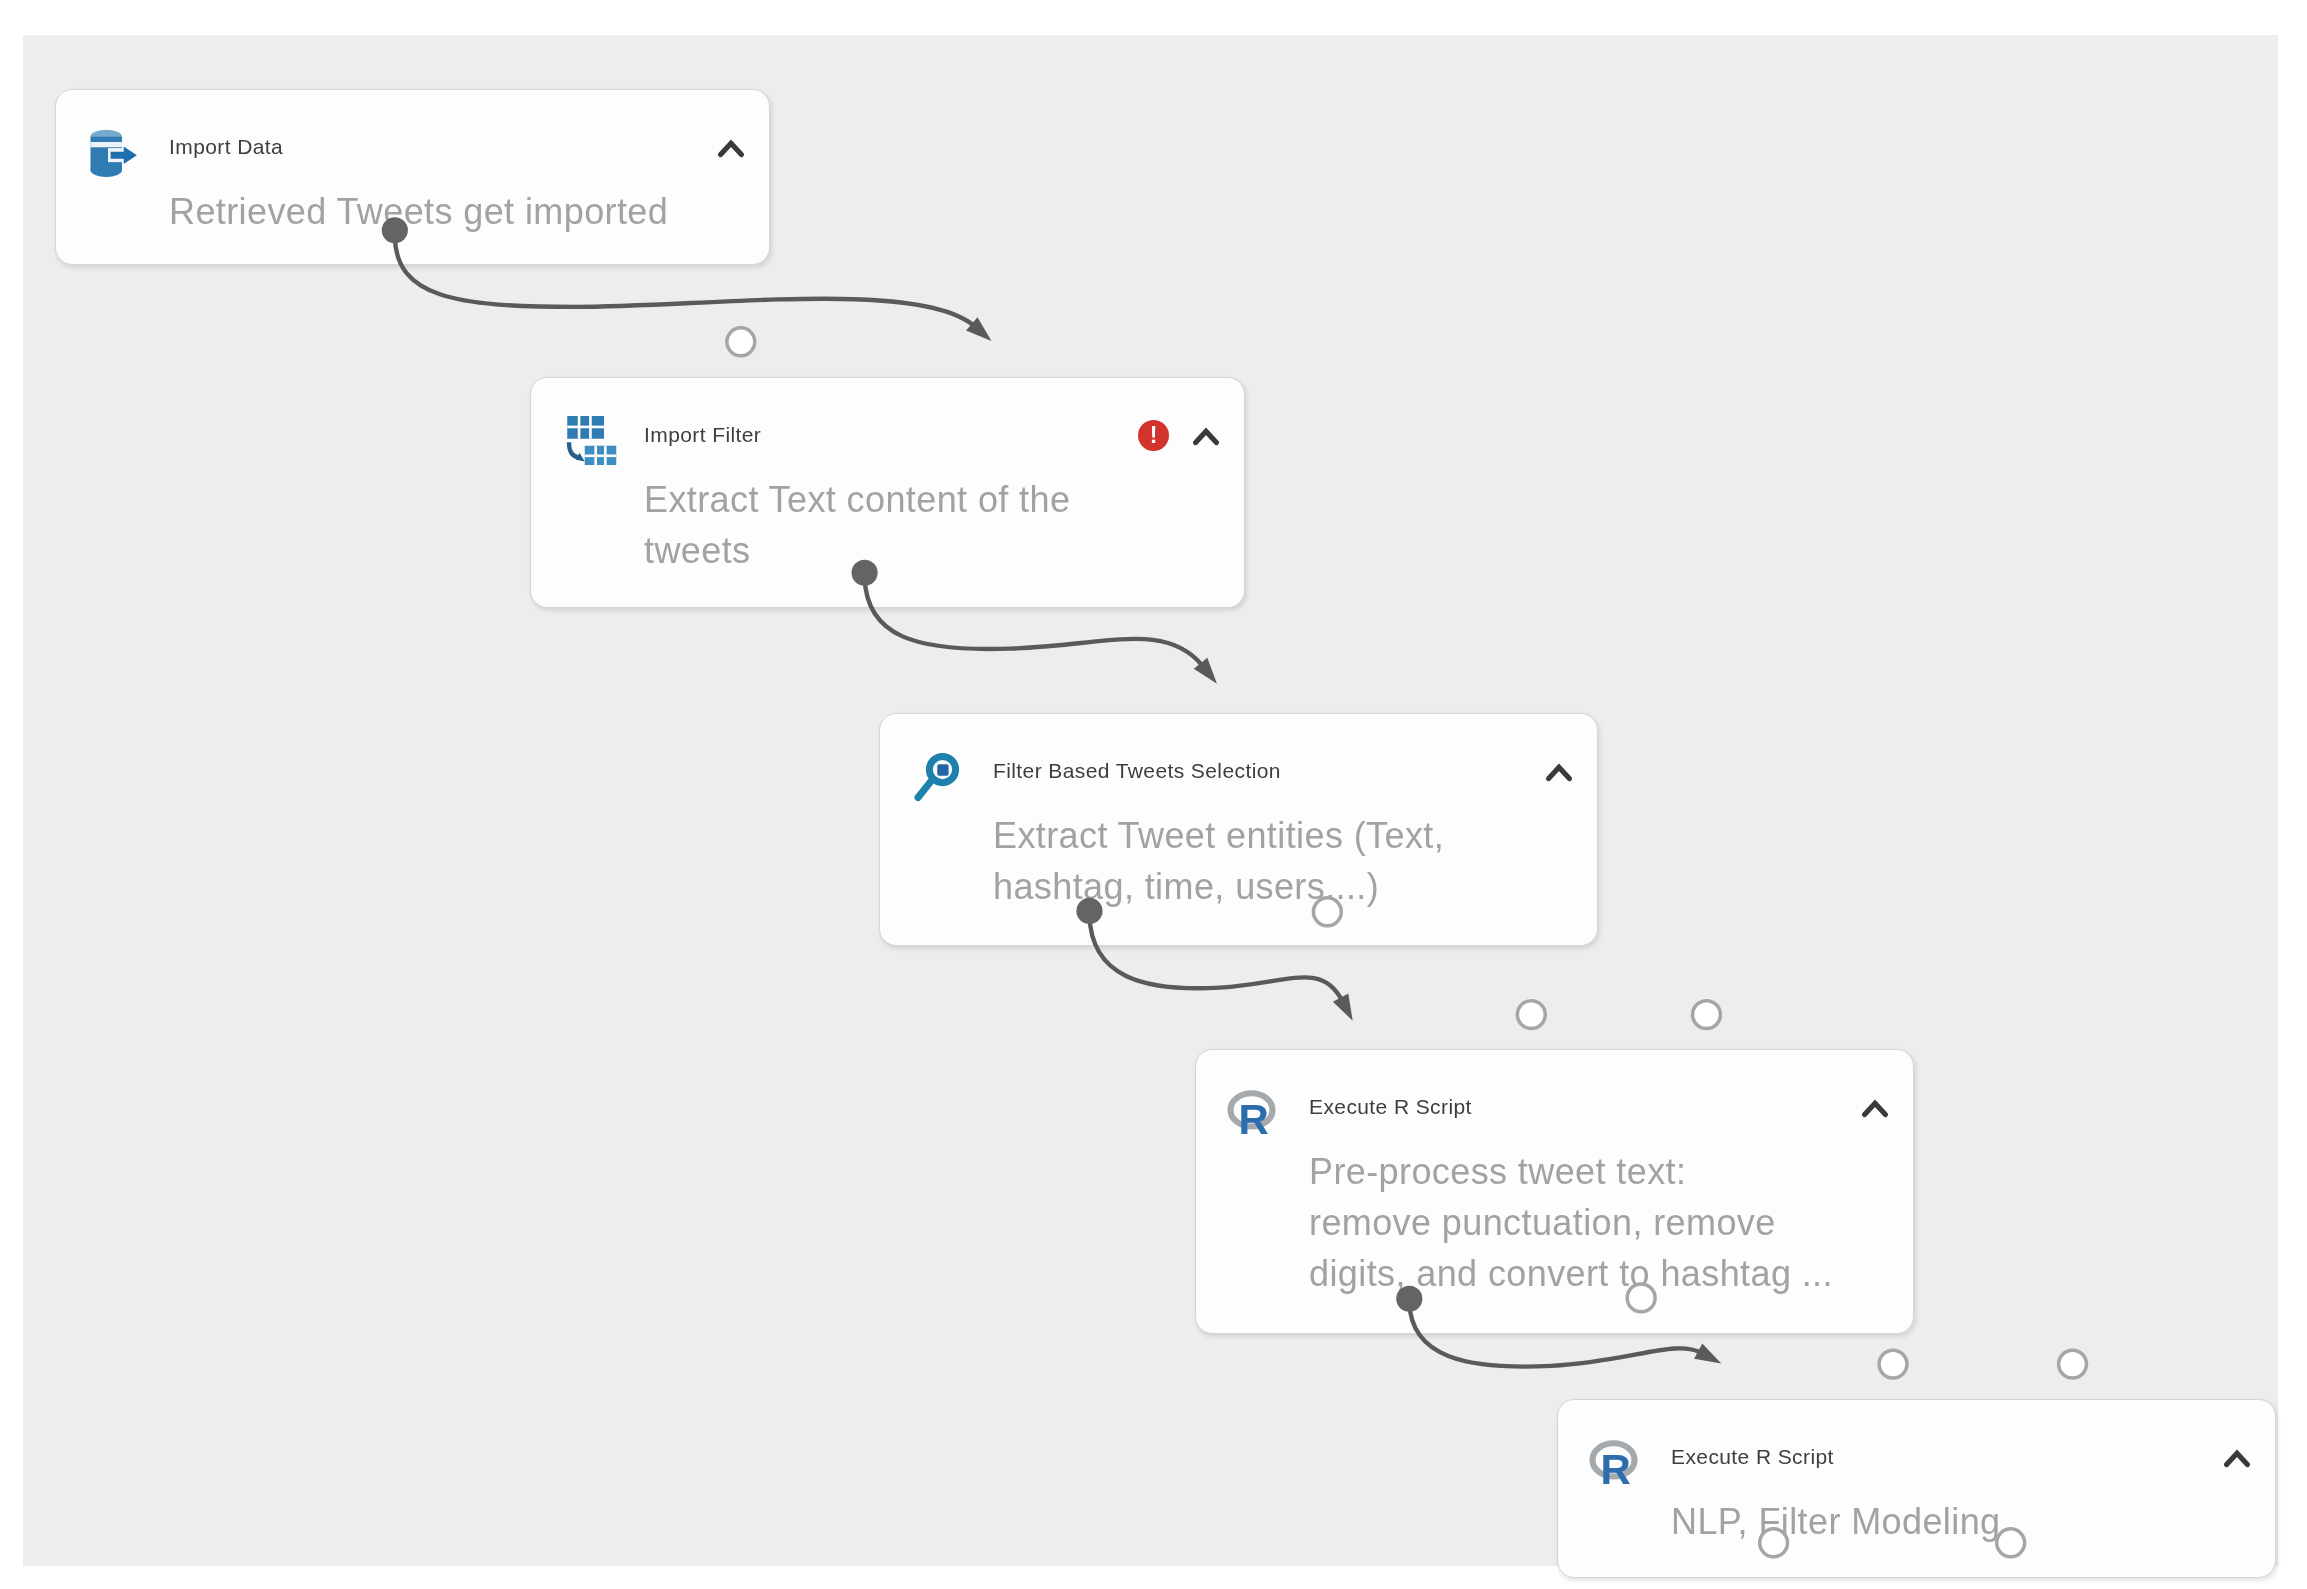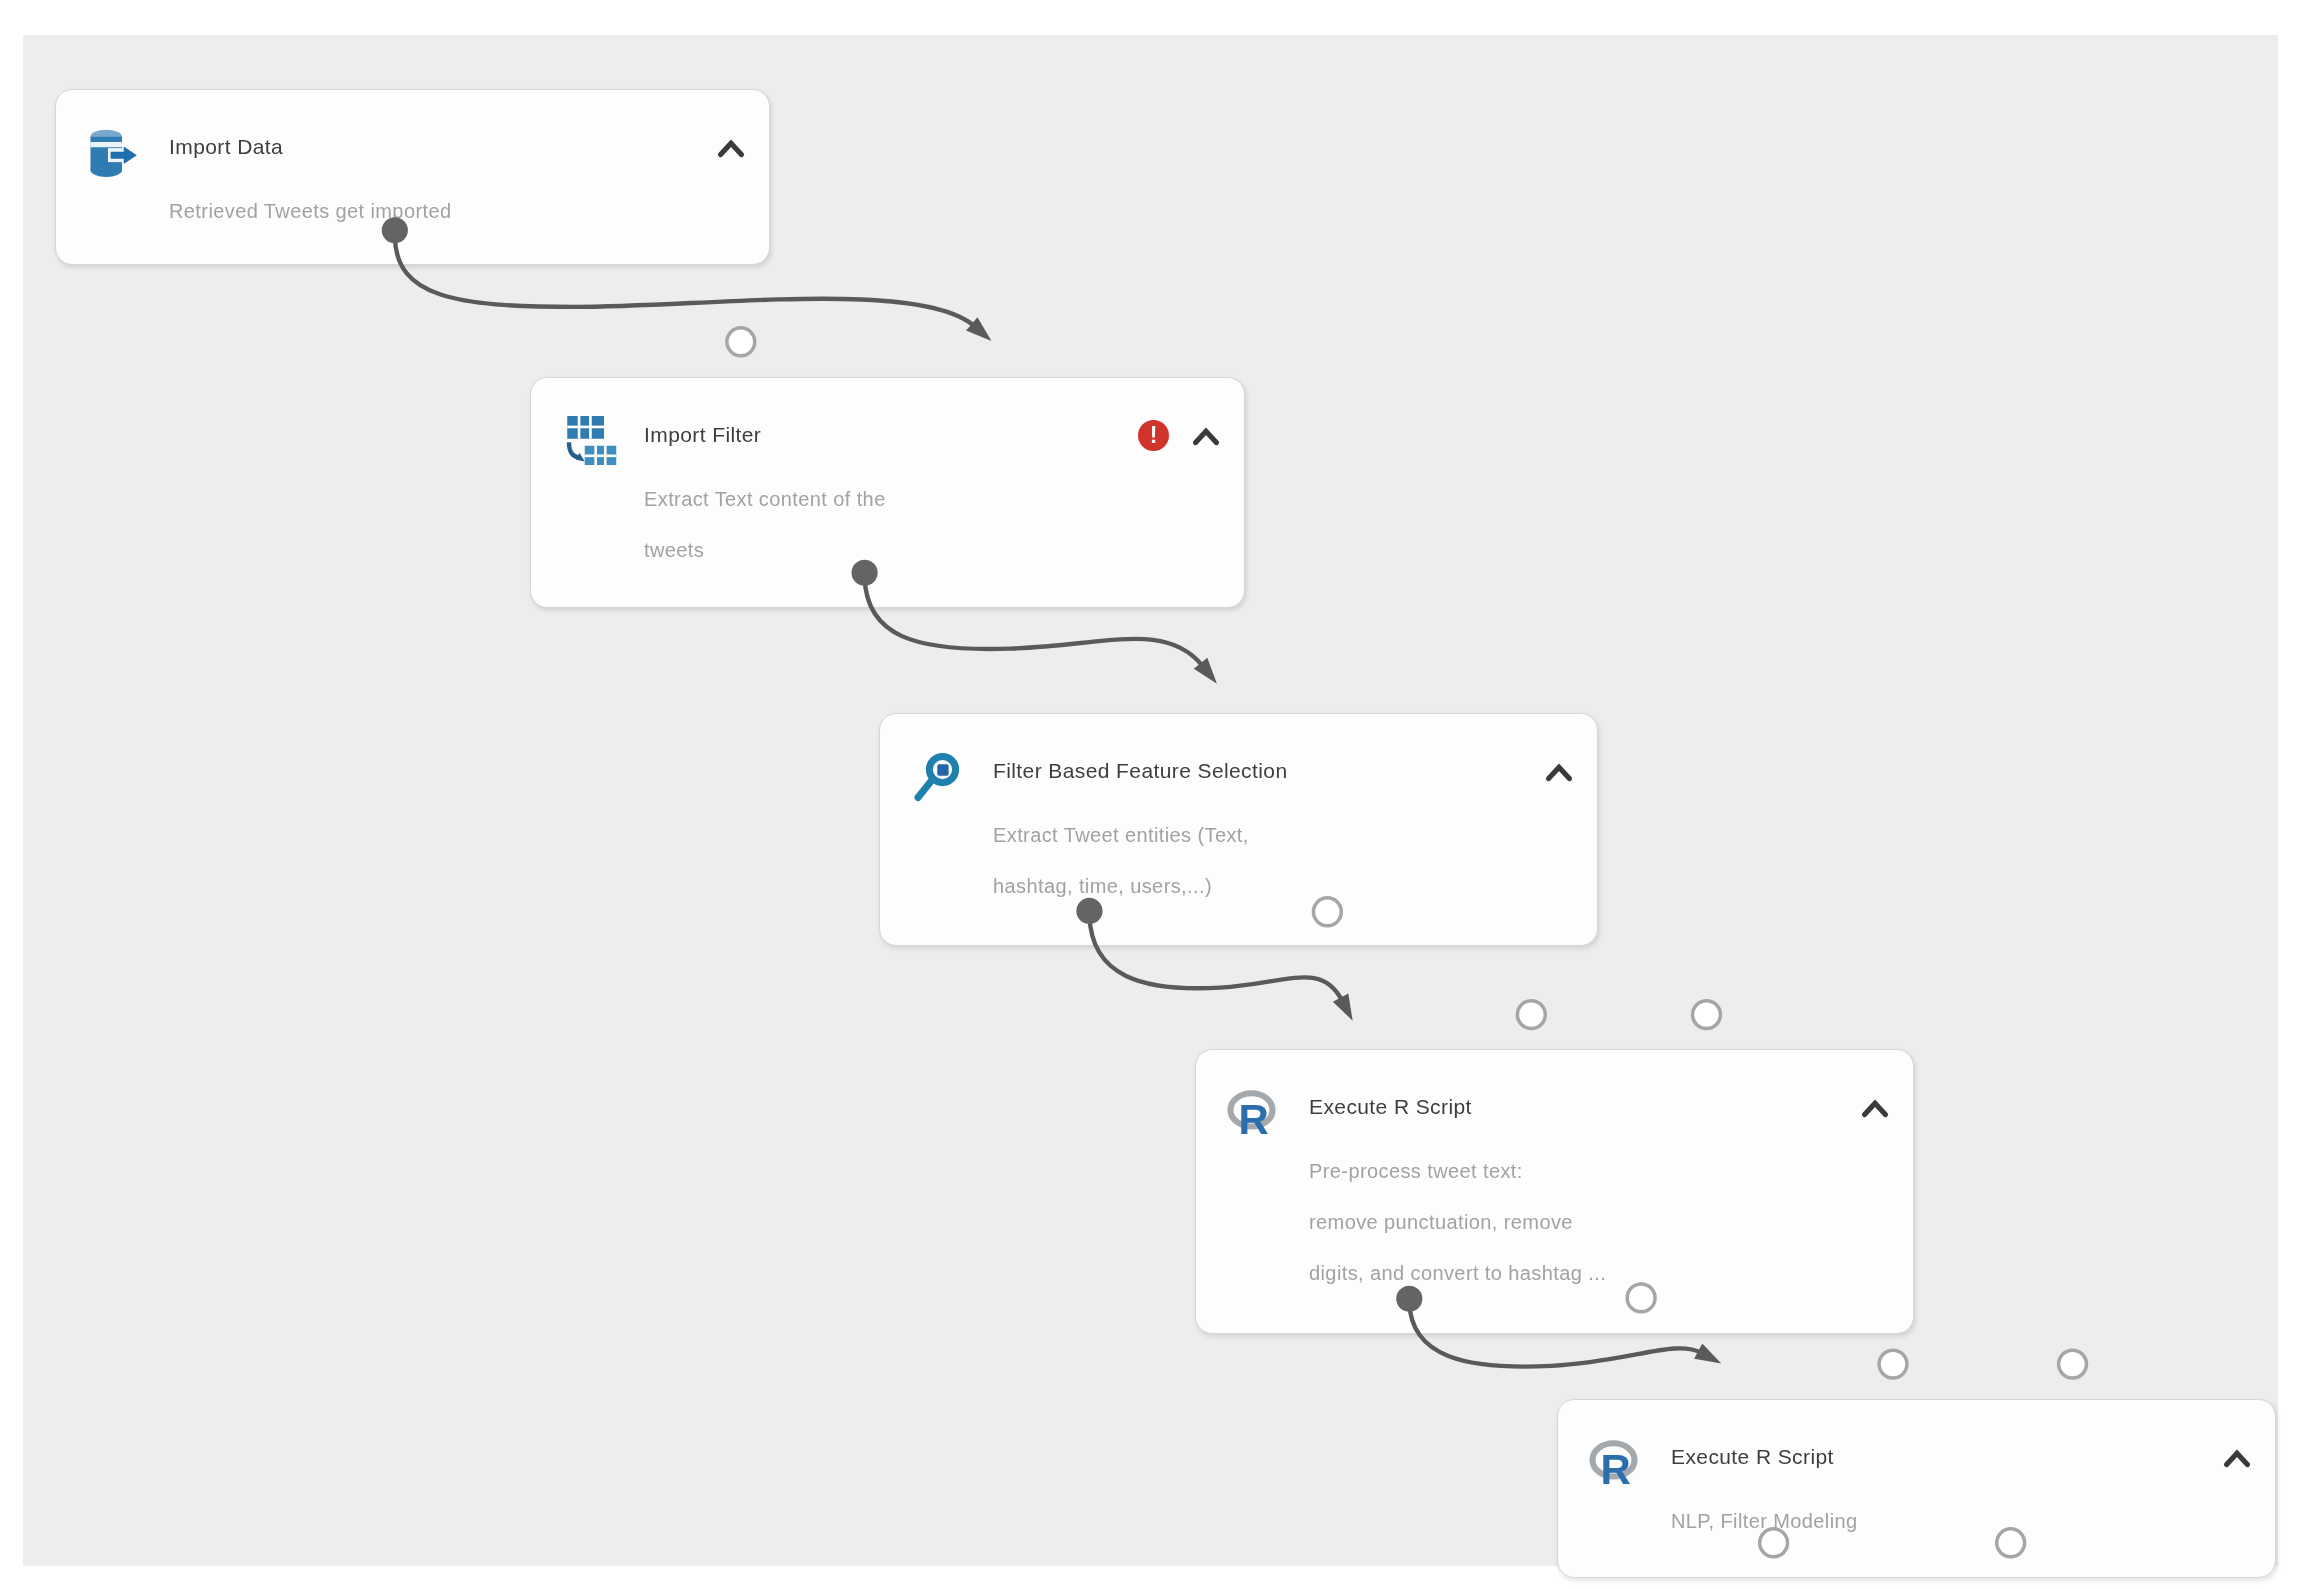--- a/index.html
+++ b/index.html
@@ -23,21 +23,21 @@
   .node .icon{
     position:absolute;left:31px;top:38px;width:56px;height:51px;display:block;
   }
   .node .title{
     position:absolute;left:113px;top:45px;right:131px;
     font-size:21px;font-weight:400;color:var(--title_color,#3e3e3e);
     letter-spacing:0.4px;white-space:nowrap;
   }
   .node .subtitle{
     position:absolute;left:113px;top:96px;right:52px;
-    font-size:20px;font-weight:400;color:var(--subtitle_color,#a2a2a2);
+    font-size:36px;font-weight:400;color:var(--subtitle_color,#a2a2a2);
     line-height:51px;white-space:pre-line;letter-spacing:0.4px;
   }
   .node .chevron{
     position:absolute;right:24.4px;top:49px;width:28px;height:19px;cursor:pointer;
   }
   .node .error-badge{
     position:absolute;right:75px;top:42px;width:31px;height:31px;
     border-radius:50%;background:var(--error_color,#d0342c);
     color:#ffffff;font-size:23px;font-weight:bold;
     display:flex;align-items:center;justify-content:center;line-height:1;
@@ -91,21 +91,21 @@
         <span class="chevron"><svg viewBox="0 0 32 22" width="28" height="19">
             <path d="M4 18 L16 5 L28 18" fill="none" stroke="#3a3a3a" stroke-width="6" stroke-linecap="round" stroke-linejoin="miter"></path>
           </svg></span>
       </div>
       <div class="node" style="left: 856px; top: 678px; width: 719px; height: 233px;">
         <span class="icon"><svg viewBox="0 0 64 58">
             <circle cx="36" cy="20" r="15" fill="#fdfdfd" stroke="#1e81ad" stroke-width="8"></circle>
             <rect x="30" y="14" width="13" height="13" rx="2" fill="#2465a8"></rect>
             <path d="M24 32 L8 52" stroke="#1e81ad" stroke-width="8" stroke-linecap="round"></path>
           </svg></span>
-        <div class="title">Filter Based Feature Selection</div>
+        <div class="title">Filter Based Tweets Selection</div>
         <div class="subtitle">Extract Tweet entities (Text,
 hashtag, time, users,...)</div>
         <span class="chevron"><svg viewBox="0 0 32 22" width="28" height="19">
             <path d="M4 18 L16 5 L28 18" fill="none" stroke="#3a3a3a" stroke-width="6" stroke-linecap="round" stroke-linejoin="miter"></path>
           </svg></span>
       </div>
       <div class="node" style="left: 1172px; top: 1014px; width: 719px; height: 285px;">
         <span class="icon"><svg viewBox="0 0 64 58">
             <ellipse cx="28" cy="25" rx="24" ry="19" fill="none" stroke="#a4a9ad" stroke-width="7"></ellipse>
             <text x="13" y="52" font-size="48" font-weight="bold" fill="#2b6dad" font-family="Liberation Sans, sans-serif">R</text>

